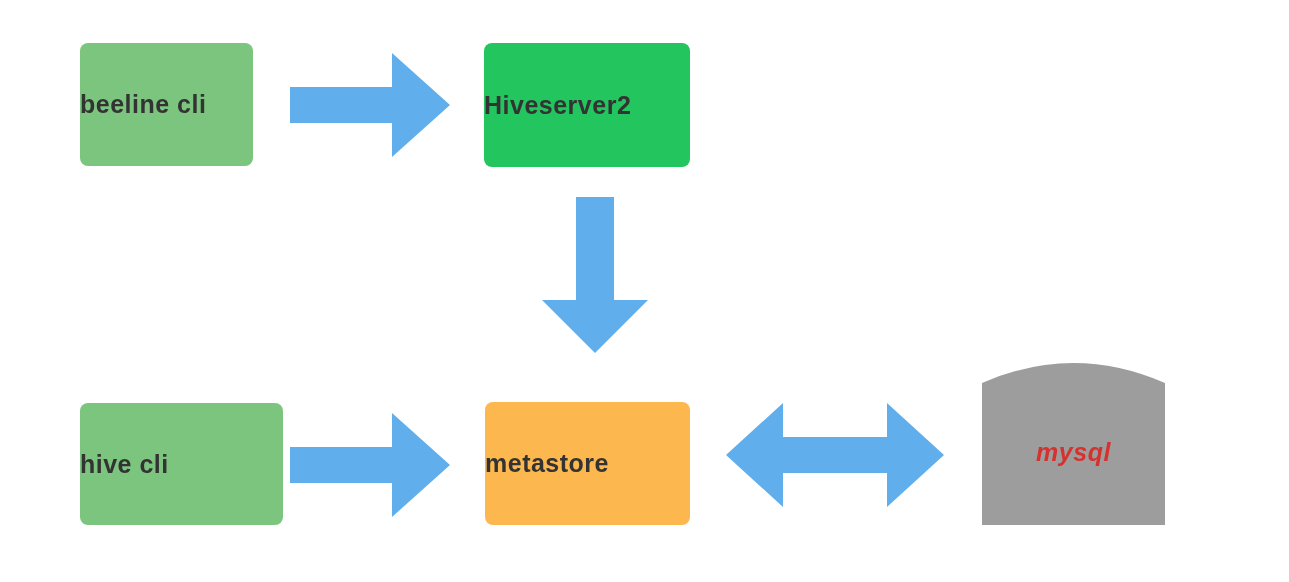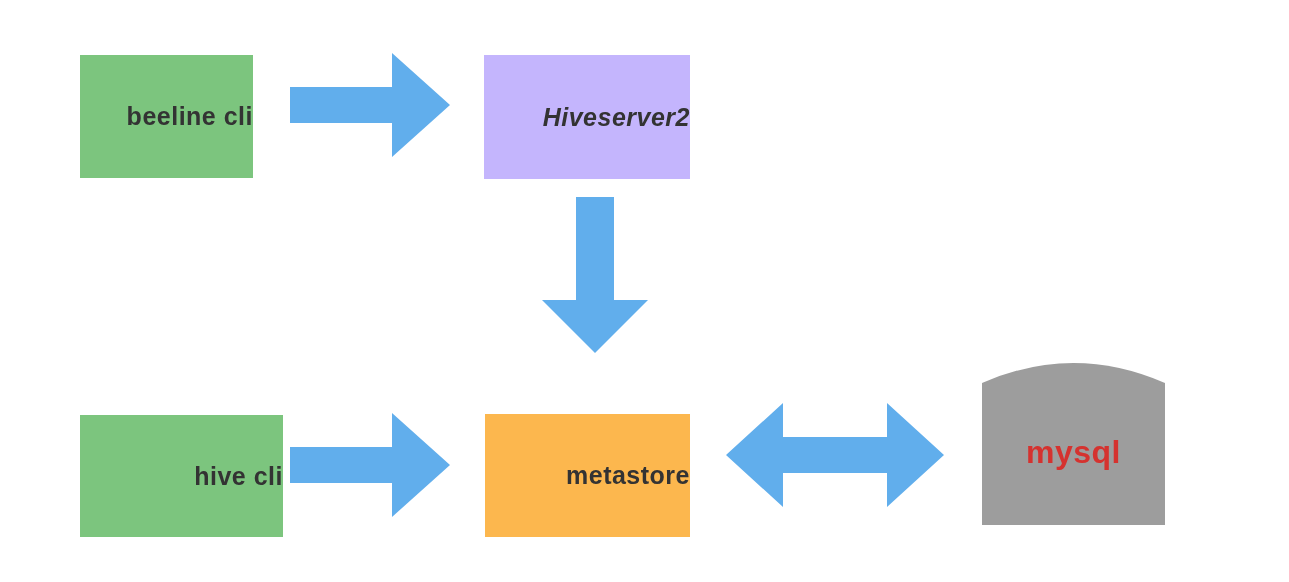--- a/index.html
+++ b/index.html
@@ -11,23 +11,22 @@
     position: relative;
     width: 1289px;
     height: 582px;
     background: #ffffff;
     overflow: hidden;
   }
   .node {
     position: absolute;
     display: flex;
     align-items: center;
-    justify-content: flex-end;
-    border-radius: 0;
-    margin-top: 12px;
+    justify-content: flex-start;
+    border-radius: 8px;
   }
   .node-label {
     font-weight: bold;
     font-size: 25px;
     letter-spacing: 0.5px;
   }
   
   .node-beeline    { left: 80px;  top: 43px;  width: 173px; height: 123px; }
   .node-hiveserver { left: 484px; top: 43px;  width: 206px; height: 124px; }
   .node-hivecli    { left: 80px;  top: 403px; width: 203px; height: 122px; }
@@ -38,22 +37,23 @@
     left: 982px; top: 360px; width: 183px; height: 165px;
     display: flex; align-items: center; justify-content: center;
     border-radius: 0;
   }
   .node-mysql svg {
     position: absolute;
     left: 0; top: 0; width: 100%; height: 100%;
   }
   .node-mysql .node-label {
     position: relative;
-    font-size: 32px;
+    font-size: 25px;
     margin-top: 20px;
+    font-style: italic;
   }
   
   .arrow { position: absolute; }
   .arrow svg { display: block; width: 100%; height: 100%; }
   .arrow-1 { left: 290px; top: 53px;  width: 160px; height: 104px; }
   .arrow-2 { left: 542px; top: 197px; width: 106px; height: 156px; }
   .arrow-3 { left: 290px; top: 413px; width: 160px; height: 104px; }
   .arrow-4 { left: 726px; top: 403px; width: 218px; height: 104px; }
 </style>
 </head>
@@ -64,21 +64,21 @@
   <div class="node node-beeline" style="background-color: rgb(124, 197, 126);">
     <span class="node-label" style="color: rgb(51, 51, 51);">beeline cli</span>
   </div>
 
   <div class="arrow arrow-1">
     <svg viewBox="0 0 160 104">
       <polygon points="0,34 102,34 102,0 160,52 102,104 102,70 0,70" stroke-linejoin="round" fill="#61aeec"></polygon>
     </svg>
   </div>
 
-  <div class="node node-hiveserver" style="background-color: #c4b5fd; font-style: italic;">
+  <div class="node node-hiveserver" style="background-color: #22c55e;">
     <span class="node-label" style="color: rgb(51, 51, 51);">Hiveserver2</span>
   </div>
 
   <div class="arrow arrow-2">
     <svg viewBox="0 0 106 156">
       <polygon points="34,0 72,0 72,103 106,103 53,156 0,103 34,103" stroke-linejoin="round" fill="#61aeec"></polygon>
     </svg>
   </div>
 
   <div class="node node-hivecli" style="background-color: rgb(124, 197, 126);">

